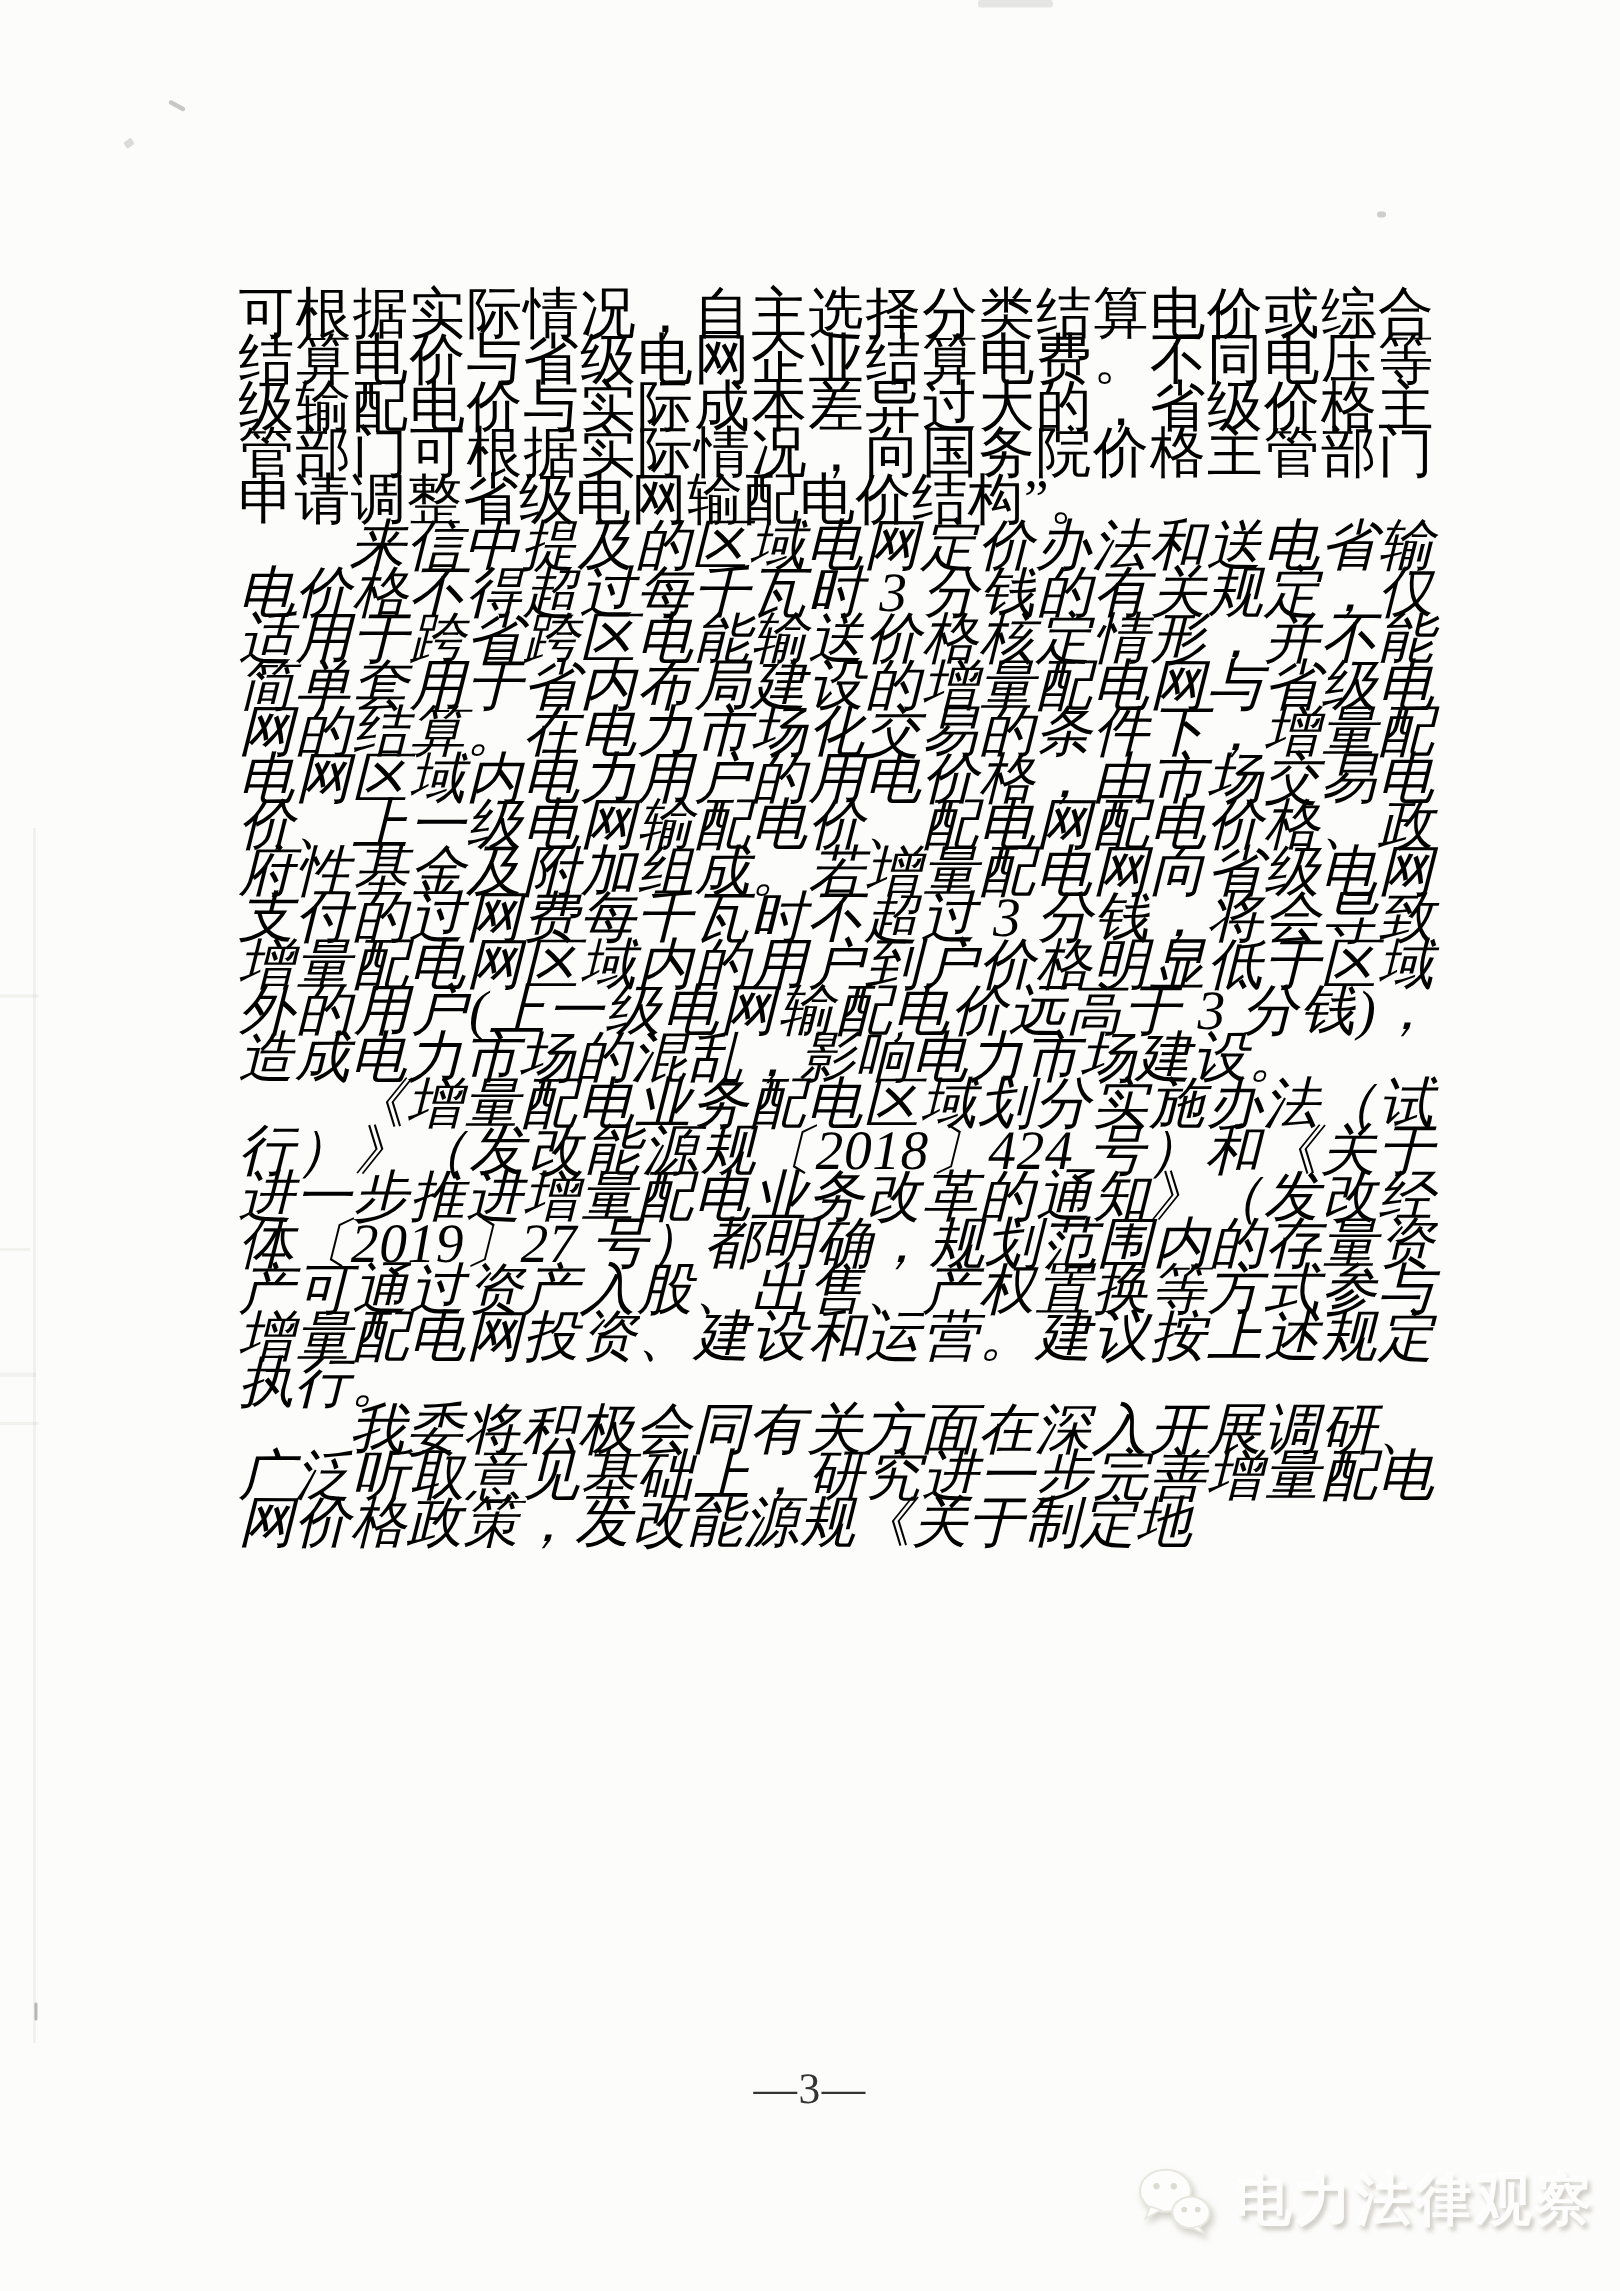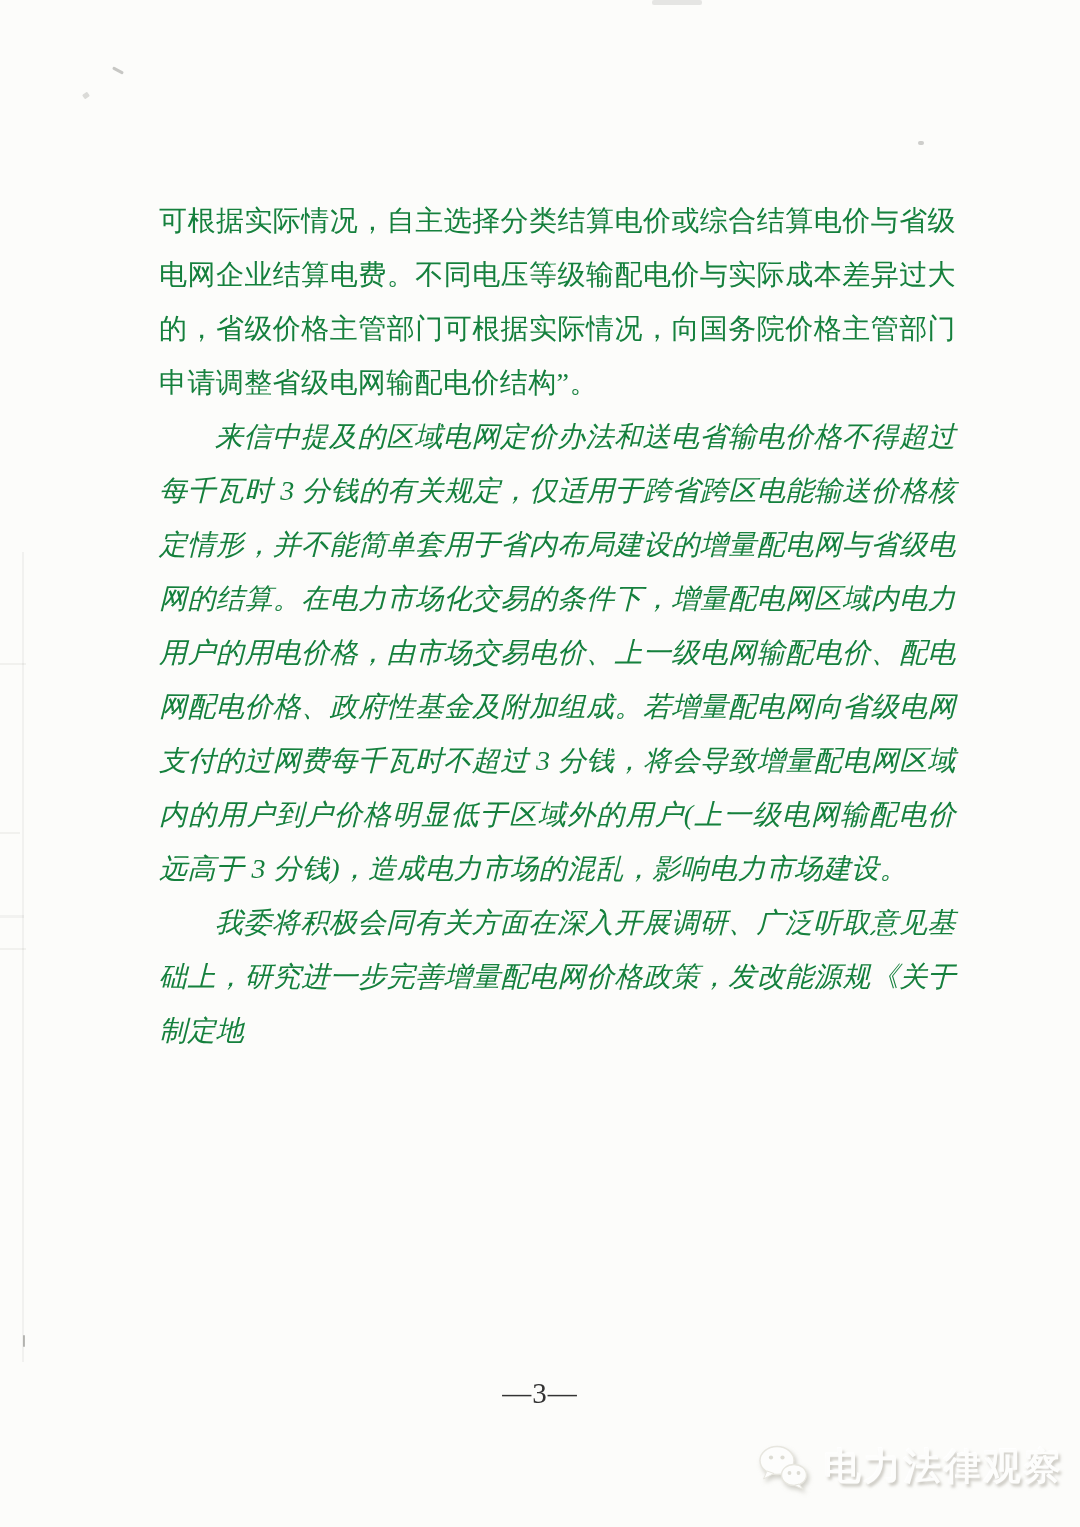--- a/index.html
+++ b/index.html
@@ -9,23 +9,23 @@
     margin:0 auto;
     background:#fcfcfa;
     overflow:hidden;
     font-family:"Liberation Serif","DejaVu Serif",serif;
   }
   
   .textblock{
     position:absolute;
     left:159px;top:194px;
     width:797px;
-    color:#15803d;
-    font-size:28px;
-    line-height:54px;
+    color:#000000;
+    font-size:37px;
+    line-height:31px;
     letter-spacing:0.4px;
     text-align:justify;
   }
   .textblock p{margin:0;padding:0;}
   .para.indent{text-indent:2em;font-style:italic;}
   
   .pagenum{
     position:absolute;
     left:0;right:0;top:1377px;
     text-align:center;
@@ -74,20 +74,21 @@
   <div class="artifact vline"></div>
   <div class="artifact vline-dark"></div>
   <div class="artifact hline1"></div>
   <div class="artifact hline2"></div>
   <div class="artifact hline3"></div>
   <div class="artifact hline4"></div>
 
   <main class="textblock">
     <p class="para">可根据实际情况，自主选择分类结算电价或综合结算电价与省级电网企业结算电费。不同电压等级输配电价与实际成本差异过大的，省级价格主管部门可根据实际情况，向国务院价格主管部门申请调整省级电网输配电价结构”。</p>
     <p class="para indent">来信中提及的区域电网定价办法和送电省输电价格不得超过每千瓦时 3 分钱的有关规定，仅适用于跨省跨区电能输送价格核定情形，并不能简单套用于省内布局建设的增量配电网与省级电网的结算。在电力市场化交易的条件下，增量配电网区域内电力用户的用电价格，由市场交易电价、上一级电网输配电价、配电网配电价格、政府性基金及附加组成。若增量配电网向省级电网支付的过网费每千瓦时不超过 3 分钱，将会导致增量配电网区域内的用户到户价格明显低于区域外的用户(上一级电网输配电价远高于 3 分钱)，造成电力市场的混乱，影响电力市场建设。</p>
+    <p class="para indent">《增量配电业务配电区域划分实施办法（试行）》（发改能源规〔2018〕424 号）和《关于进一步推进增量配电业务改革的通知》（发改经体〔2019〕27 号）都明确，规划范围内的存量资产可通过资产入股、出售、产权置换等方式参与增量配电网投资、建设和运营。建议按上述规定执行。</p>
     <p class="para indent">我委将积极会同有关方面在深入开展调研、广泛听取意见基础上，研究进一步完善增量配电网价格政策，发改能源规《关于制定地</p>
   </main>
 
   <div class="pagenum">—3—</div>
 
   <div class="watermark">
     <svg class="wx-svg" width="50" height="46" viewBox="0 0 50 46" aria-hidden="true">
 
       <ellipse cx="19" cy="16.5" rx="17" ry="14" fill="#fdfdfc" stroke="#e7e6df" stroke-width="1.4"></ellipse>
       <path d="M9 27 L5.5 35 L16 29.5 Z" fill="#fdfdfc" stroke="#e7e6df" stroke-width="1"></path>

